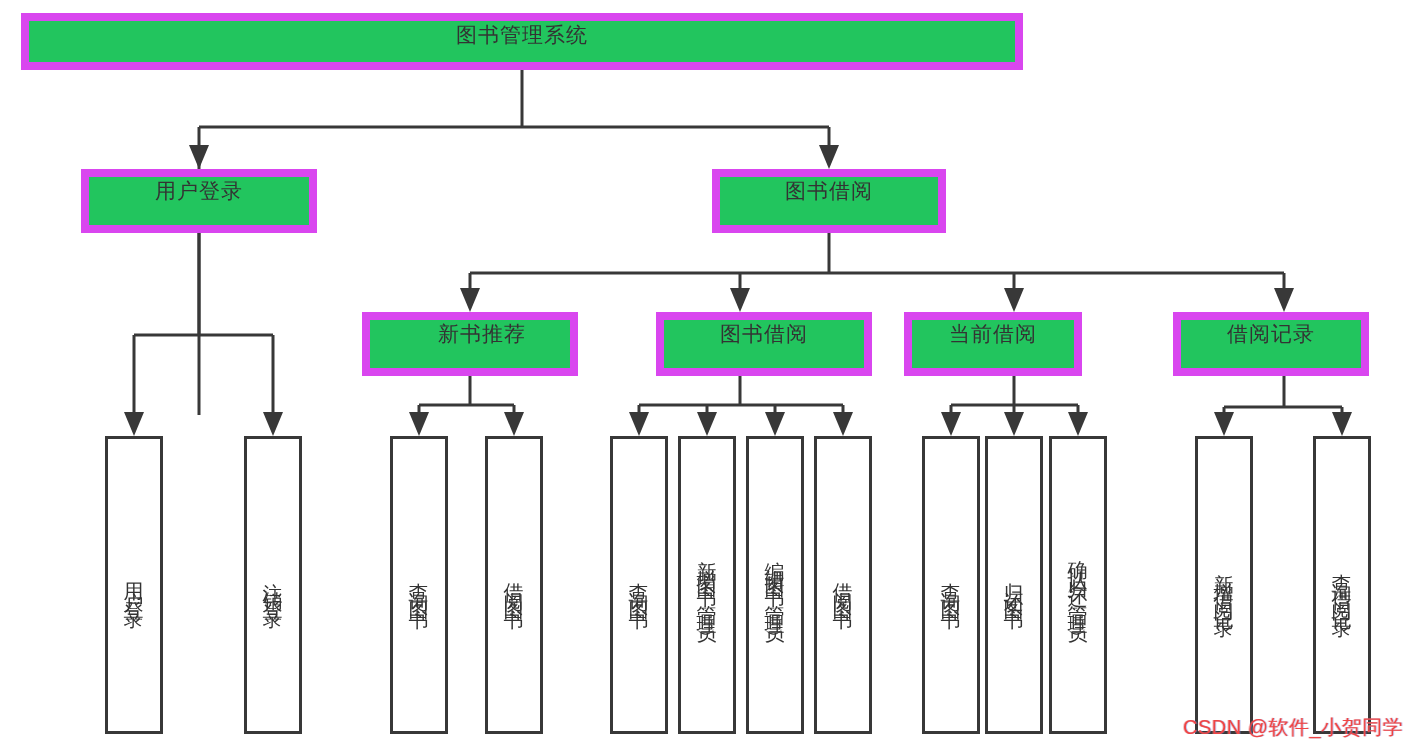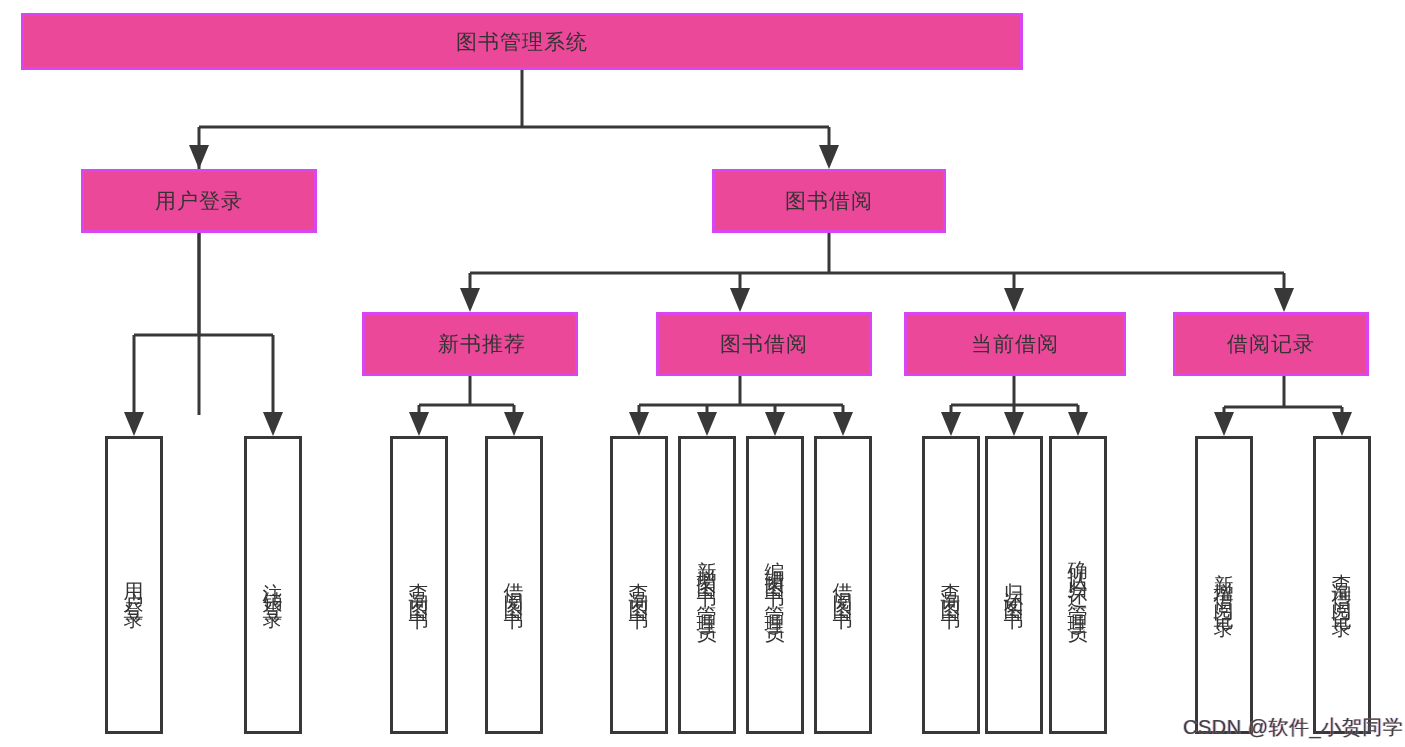--- a/index.html
+++ b/index.html
@@ -17,24 +17,23 @@
   .connectors {
     position: absolute;
     left: 0; top: 0;
     width: 1405px;
     height: 747px;
     pointer-events: none;
   }
 
   .box {
     position: absolute;
-    border: 3px solid #d946ef;
-    background: #ec4899;
+    border: 8px solid #d946ef;
+    background: #22c55e;
     display: flex;
-    align-items: center;
     justify-content: center;
     color: #333333;
     font-size: 21px;
     letter-spacing: 1px;
     z-index: 2;
   }
 
   .hbox { height: 64px; }
 
   .vbox {
@@ -58,21 +57,21 @@
     line-height: 1;
     color: #333333;
     white-space: nowrap;
   }
 
   .watermark {
     position: absolute;
     left: 1183px;
     top: 714px;
     font-size: 20px;
-    color: #404040;
+    color: #ef4444;
     letter-spacing: 0.5px;
     white-space: nowrap;
     z-index: 3;
     text-shadow: -1px 0 0 rgba(230, 120, 120, 0.45), 1px 0 0 rgba(120, 140, 230, 0.45);
   }
 </style>
 </head>
 <body>
 
 <div class="canvas">
@@ -132,21 +131,21 @@
   <div class="box hbox" style="left:712px; top:169px; width:234px;">
     <span>图书借阅</span>
   </div>
 
   <div class="box hbox" style="left:362px; top:312px; width:216px;padding-left:24px;">
     <span>新书推荐</span>
   </div>
   <div class="box hbox" style="left:632px; top:312px; width:216px;margin-left:24px;">
     <span>图书借阅</span>
   </div>
-  <div class="box hbox" style="left:904px; top:312px; width:222px;">
+  <div class="box hbox" style="left:904px; top:312px; width:178px;">
     <span>当前借阅</span>
   </div>
   <div class="box hbox" style="left:1173px; top:312px; width:196px;">
     <span>借阅记录</span>
   </div>
 
   <div class="vbox" style="left:105px;">
     <span class="vtext">用户登录</span>
   </div>
   <div class="vbox" style="left:244px;">

